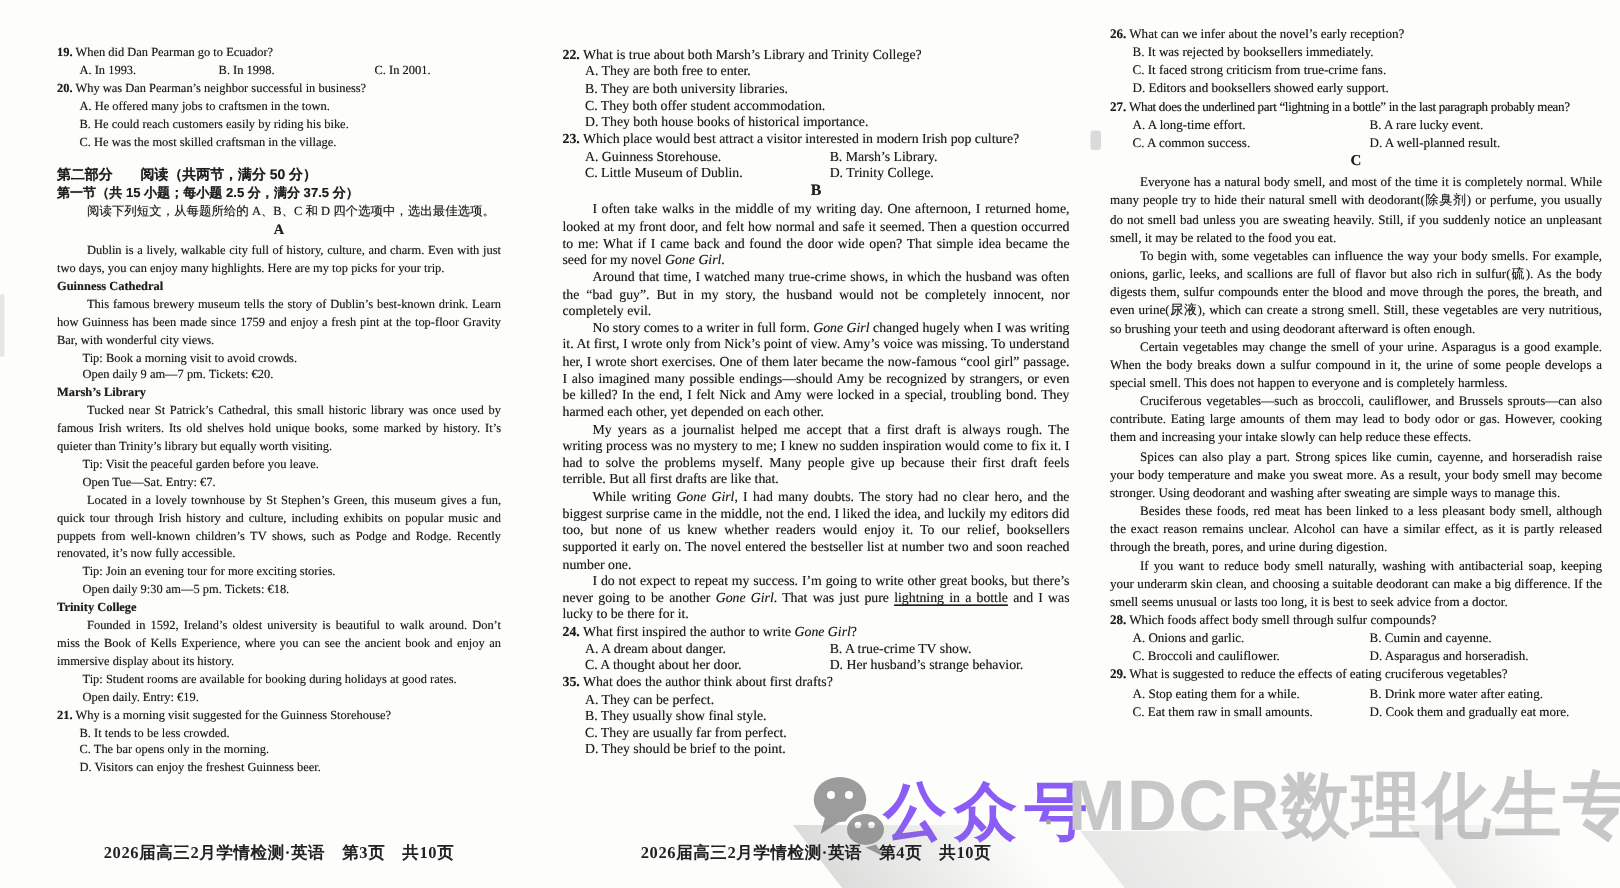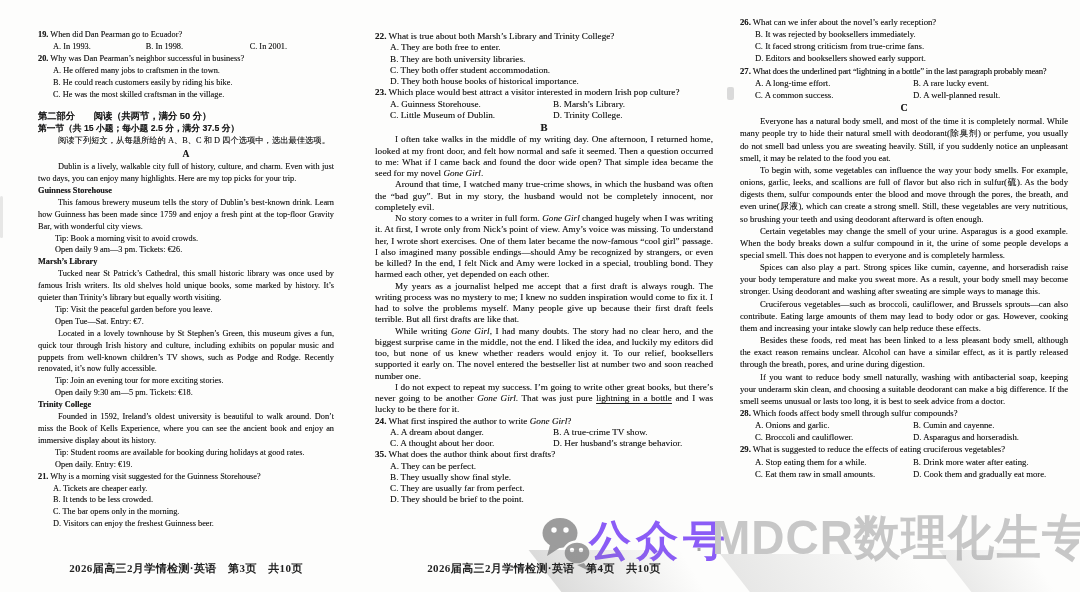--- a/index.html
+++ b/index.html
@@ -103,24 +103,24 @@
           <span class="opt">C. He was the most skilled craftsman in the village.</span>
         </div>
       </div>
     <div class="cn-part">第二部分　　阅读（共两节，满分 50 分）</div>
     <div class="cn-sub">第一节（共 15 小题；每小题 2.5 分，满分 37.5 分）</div>
     <div class="cn-instr">阅读下列短文，从每题所给的 A、B、C 和 D 四个选项中，选出最佳选项。</div>
     <div class="p-label">A</div>
     <div class="para">Dublin is a lively, walkable city full of history, culture, and charm. Even with just two days, you can enjoy many highlights. Here are my top picks for your trip.</div>
     <div>
         <div>
-          <div class="sec-h">Guinness Storehouse</div>
+          <div class="sec-h">Guinness Cathedral</div>
           <div class="para">This famous brewery museum tells the story of Dublin’s best-known drink. Learn how Guinness has been made since 1759 and enjoy a fresh pint at the top-floor Gravity Bar, with wonderful city views.</div>
           <div class="tipline">Tip: Book a morning visit to avoid crowds.</div>
-          <div class="tipline">Open daily 9 am—3 pm. Tickets: €26.</div>
+          <div class="tipline">Open daily 9 am—7 pm. Tickets: €20.</div>
         </div>
         <div>
           <div class="sec-h">Marsh’s Library</div>
           <div class="para">Tucked near St Patrick’s Cathedral, this small historic library was once used by famous Irish writers. Its old shelves hold unique books, some marked by history. It’s quieter than Trinity’s library but equally worth visiting.</div>
           <div class="tipline">Tip: Visit the peaceful garden before you leave.</div>
           <div class="tipline">Open Tue—Sat. Entry: €7.</div>
         </div>
         <div>
           <div class="para">Located in a lovely townhouse by St Stephen’s Green, this museum gives a fun, quick tour through Irish history and culture, including exhibits on popular music and puppets from well-known children’s TV shows, such as Podge and Rodge. Recently renovated, it’s now fully accessible.</div>
           <div class="tipline">Tip: Join an evening tour for more exciting stories.</div>
@@ -129,21 +129,20 @@
         <div>
           <div class="sec-h">Trinity College</div>
           <div class="para">Founded in 1592, Ireland’s oldest university is beautiful to walk around. Don’t miss the Book of Kells Experience, where you can see the ancient book and enjoy an immersive display about its history.</div>
           <div class="tipline">Tip: Student rooms are available for booking during holidays at good rates.</div>
           <div class="tipline">Open daily. Entry: €19.</div>
         </div>
       </div>
     <div>
         <div class="qt"><span class="qn">21.</span> Why is a morning visit suggested for the Guinness Storehouse?</div>
         <div class="opts stack">
-          <span class="opt">A. Tickets are cheaper early.</span>
           <span class="opt">B. It tends to be less crowded.</span>
           <span class="opt">C. The bar opens only in the morning.</span>
           <span class="opt">D. Visitors can enjoy the freshest Guinness beer.</span>
         </div>
       </div>
   </div>
 
   <div class="col" id="col-mid">
     <div>
         <div class="qt"><span class="qn">22.</span> What is true about both Marsh’s Library and Trinity College?</div>
@@ -208,22 +207,22 @@
           <span class="opt">B. A rare lucky event.</span>
           <span class="opt">C. A common success.</span>
           <span class="opt">D. A well-planned result.</span>
         </div>
       </div>
     <div class="p-label">C</div>
     <div>
         <div class="para">Everyone has a natural body smell, and most of the time it is completely normal. While many people try to hide their natural smell with deodorant(除臭剂) or perfume, you usually do not smell bad unless you are sweating heavily. Still, if you suddenly notice an unpleasant smell, it may be related to the food you eat.</div>
         <div class="para">To begin with, some vegetables can influence the way your body smells. For example, onions, garlic, leeks, and scallions are full of flavor but also rich in sulfur(硫). As the body digests them, sulfur compounds enter the blood and move through the pores, the breath, and even urine(尿液), which can create a strong smell. Still, these vegetables are very nutritious, so brushing your teeth and using deodorant afterward is often enough.</div>
         <div class="para">Certain vegetables may change the smell of your urine. Asparagus is a good example. When the body breaks down a sulfur compound in it, the urine of some people develops a special smell. This does not happen to everyone and is completely harmless.</div>
+        <div class="para">Cruciferous vegetables—such as broccoli, cauliflower, and Brussels sprouts—can also contribute. Eating large amounts of them may lead to body odor or gas. However, cooking them and increasing your intake slowly can help reduce these effects.</div>
         <div class="para">Spices can also play a part. Strong spices like cumin, cayenne, and horseradish raise your body temperature and make you sweat more. As a result, your body smell may become stronger. Using deodorant and washing after sweating are simple ways to manage this.</div>
-        <div class="para">Cruciferous vegetables—such as broccoli, cauliflower, and Brussels sprouts—can also contribute. Eating large amounts of them may lead to body odor or gas. However, cooking them and increasing your intake slowly can help reduce these effects.</div>
         <div class="para">Besides these foods, red meat has been linked to a less pleasant body smell, although the exact reason remains unclear. Alcohol can have a similar effect, as it is partly released through the breath, pores, and urine during digestion.</div>
         <div class="para">If you want to reduce body smell naturally, washing with antibacterial soap, keeping your underarm skin clean, and choosing a suitable deodorant can make a big difference. If the smell seems unusual or lasts too long, it is best to seek advice from a doctor.</div>
       </div>
     <div>
         <div class="qt"><span class="qn">28.</span> Which foods affect body smell through sulfur compounds?</div>
         <div class="opts grid">
           <span class="opt">A. Onions and garlic.</span>
           <span class="opt">B. Cumin and cayenne.</span>
           <span class="opt">C. Broccoli and cauliflower.</span>
           <span class="opt">D. Asparagus and horseradish.</span>

